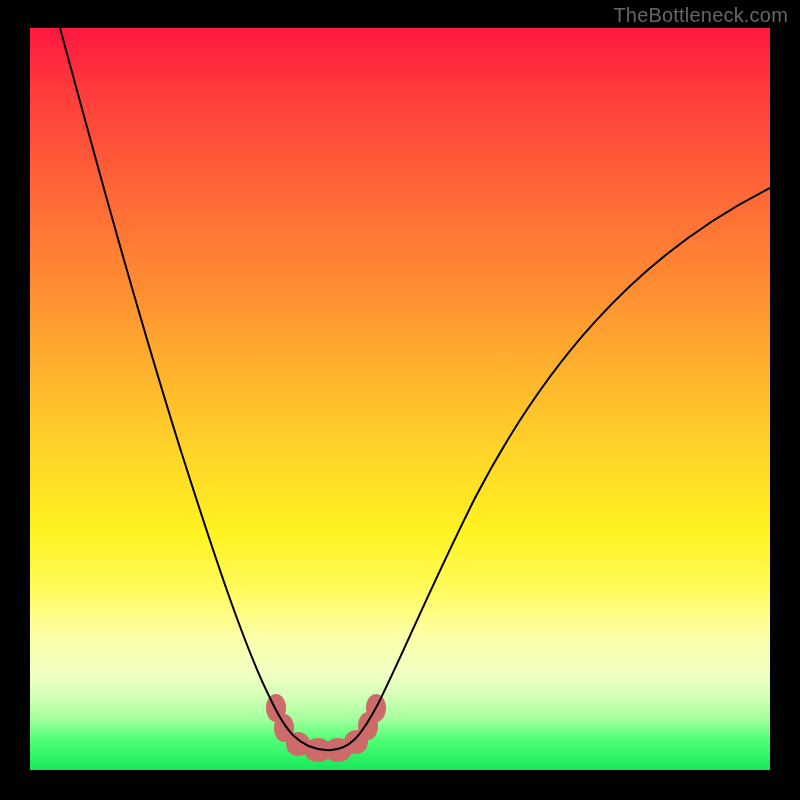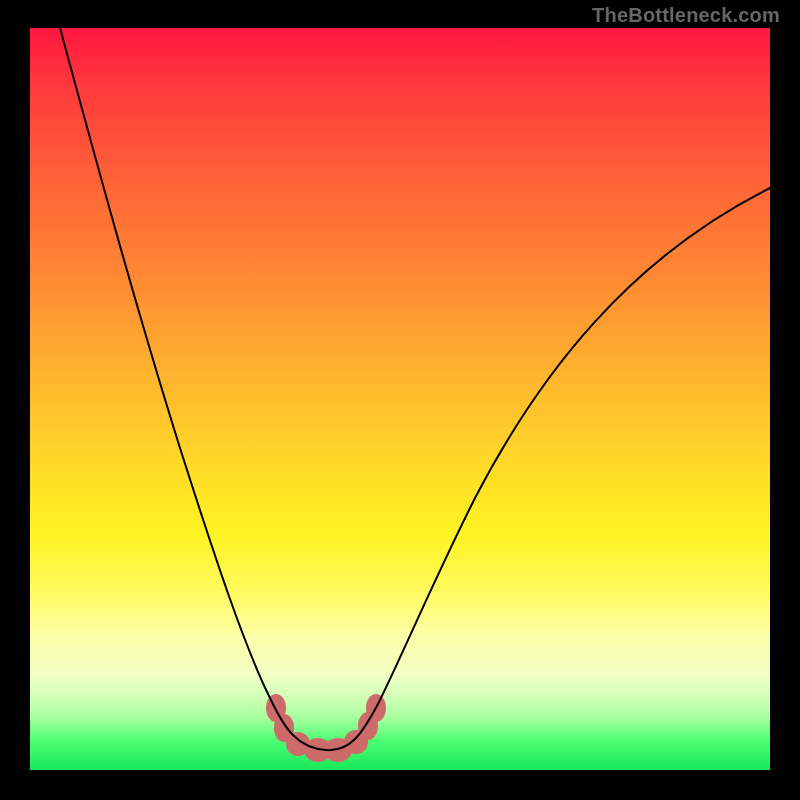--- a/index.html
+++ b/index.html
@@ -13,24 +13,24 @@
   }
   .frame {
     position: absolute;
     left: 0; top: 0;
     width: 800px; height: 800px;
     background: #000;
   }
   .watermark {
     position: absolute;
     top: 4px;
-    right: 20px;
+    right: 12px;
     color: #666;
     font-size: 20px;
-    font-weight: 700;
+    font-weight: 400;
     letter-spacing: 0.2px;
     z-index: 50;
   }
   .plot-area {
     position: absolute;
     left: 30px;
     top: 28px;
     width: 740px;
     height: 742px;
     

